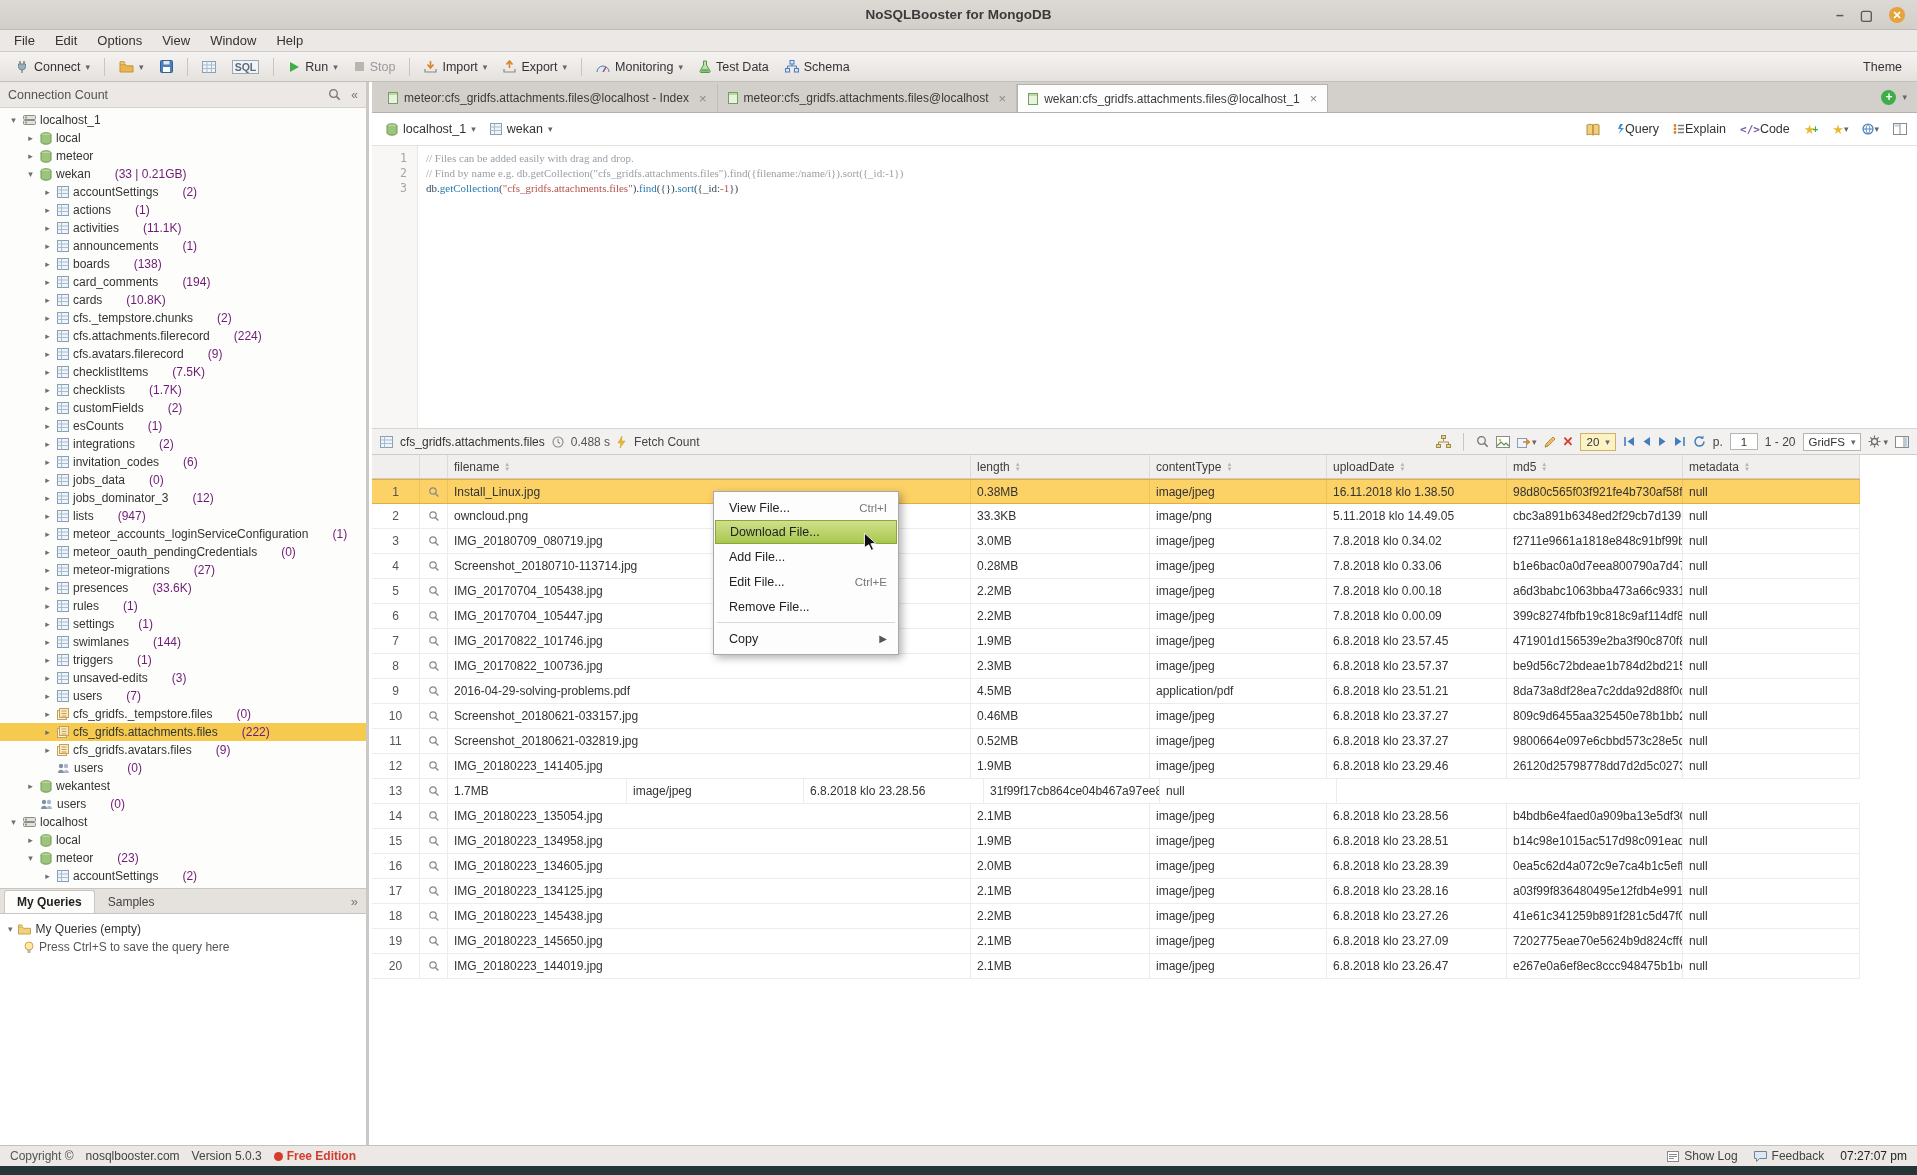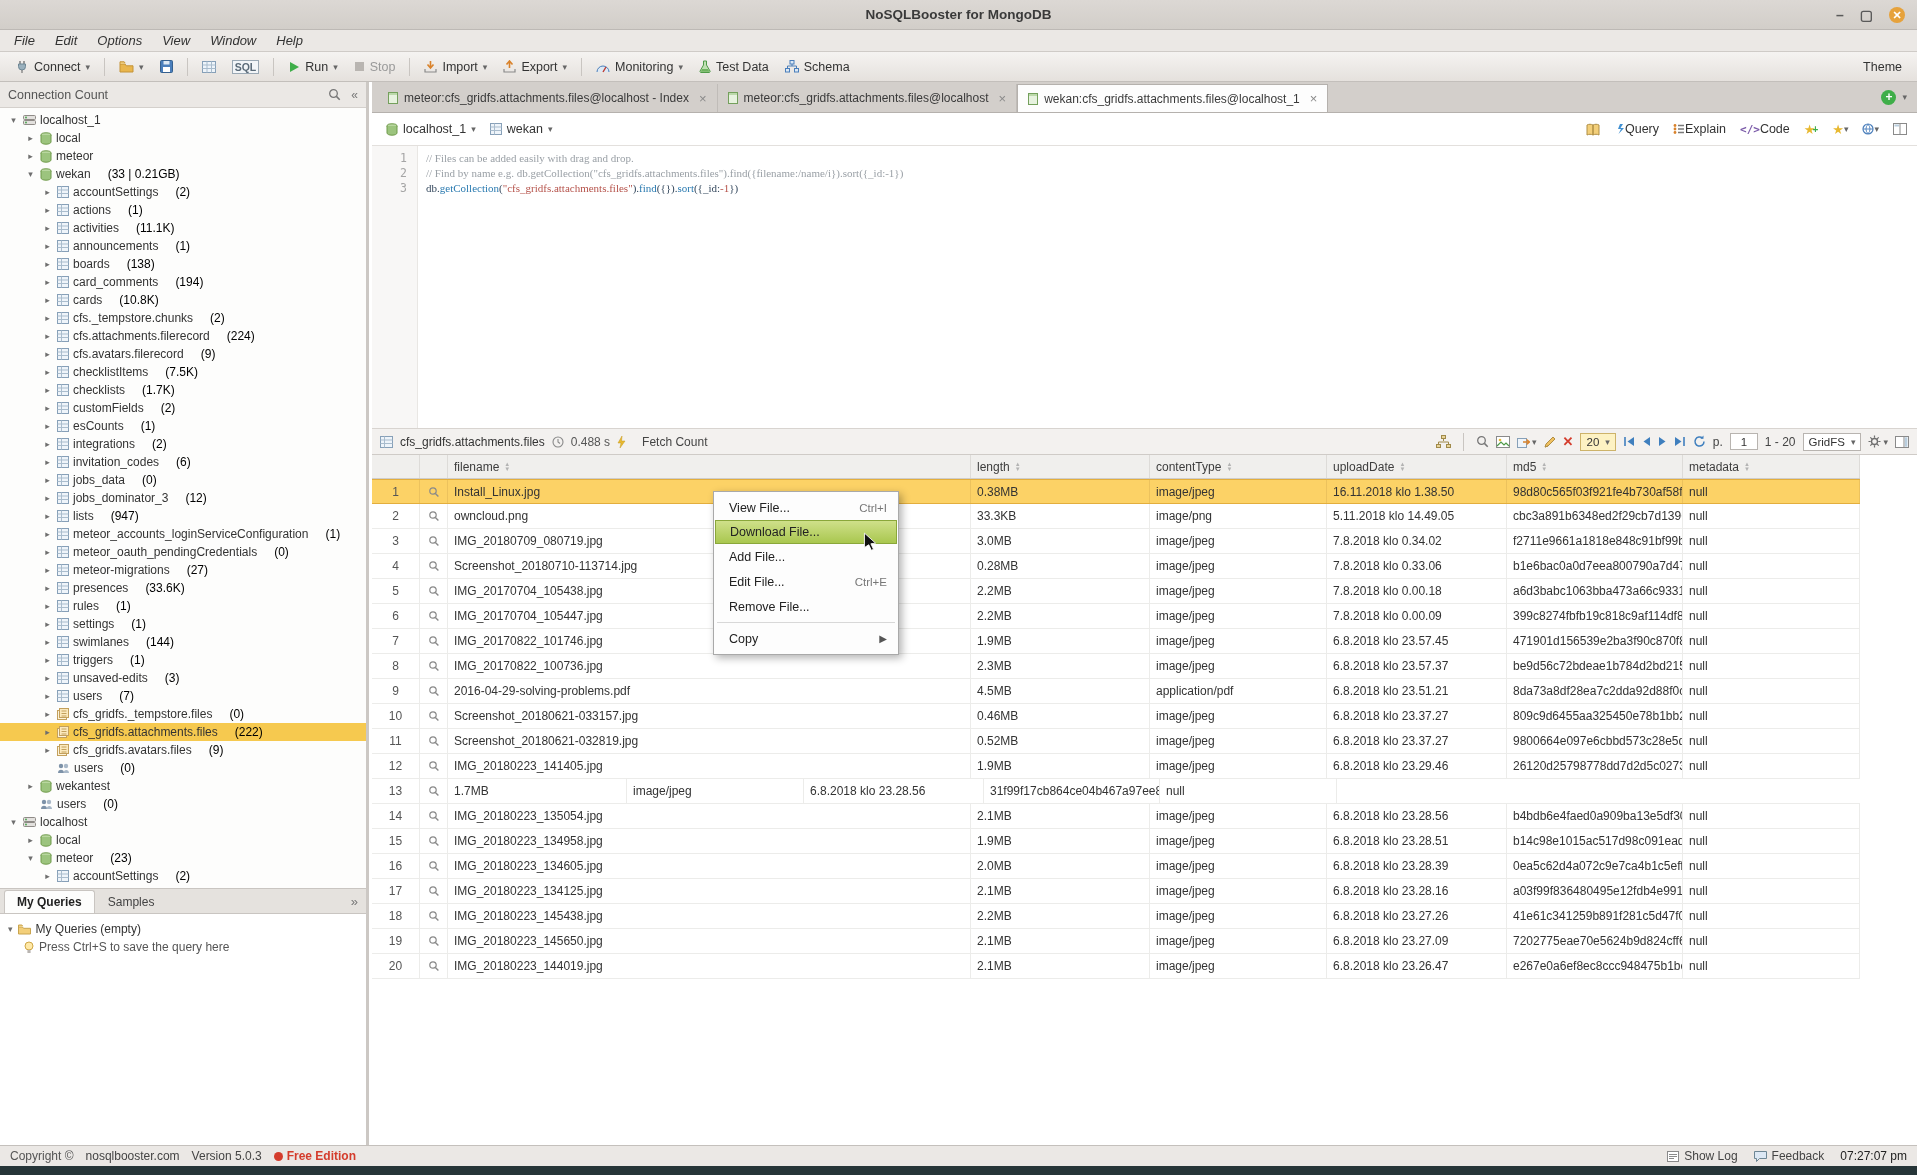--- a/index.html
+++ b/index.html
@@ -11,21 +11,21 @@
   
   #titlebar { position:absolute; top:0; left:0; right:0; height:30px;
     background:linear-gradient(#dcd8d4,#d2cec9); border-bottom:1px solid #bdb9b5;
     text-align:center; line-height:30px; font-weight:bold; font-size:13.5px; color:#3a3a3a; }
   #win-controls { position:absolute; right:12px; top:0; height:30px; display:flex; align-items:center; gap:16px; }
   .winbtn { color:#5a5a5a; font-size:14px; line-height:14px; cursor:default; }
   .winbtn.close { width:16px; height:16px; border-radius:50%; background:#e6a23c; color:#fff;
     font-size:11px; text-align:center; line-height:16px; }
 
   #menubar { position:absolute; top:30px; left:0; right:0; height:22px;
-    background:#ebe8e5; border-bottom:1px solid #cfcbc7; display:flex; align-items:center; padding-left:4px;font-style:italic; }
+    background:#ebe8e5; border-bottom:1px solid #cfcbc7; display:flex; align-items:center; padding-left:4px; }
   .menu-item { padding:2px 10px; font-size:13px; color:#333; }
 
   #toolbar { position:absolute; top:52px; left:0; right:0; height:30px;
     background:linear-gradient(#f5f3f1,#e5e1dd); border-bottom:1px solid #c3bfbb;
     display:flex; align-items:center; padding:0 8px; gap:2px; }
   .tbtn { display:inline-flex; align-items:center; gap:5px; padding:3px 7px; font-size:12.5px; color:#333; border-radius:2px; }
   .tsep { width:1px; height:18px; background:#c9c5c1; margin:0 5px; }
   .caret { font-size:9px; color:#666; }
   .ic { display:inline-block; vertical-align:middle; }
 
@@ -35,21 +35,21 @@
   
   #sidebar { position:absolute; top:0; left:0; width:369px; height:100%;
     background:#fdfdfc; border-right:3px solid #ccc8c4; }
   #sidebar-header { height:26px; background:#ebe8e5; border-bottom:1px solid #d4d0cc;
     display:flex; align-items:center; padding:0 8px; color:#555; font-size:12.5px; }
   #sidebar-header .sp { margin-left:auto; display:flex; align-items:center; gap:10px; color:#777; }
   #tree { position:absolute; top:26px; left:0; right:0; height:780px; overflow:hidden; padding-top:3px; background:#fdfdfc; }
   .titem { height:18px; display:flex; align-items:center; gap:4px; white-space:nowrap; overflow:hidden; font-size:12px; }
   .titem .texp { width:11px; font-size:9px; color:#6e6e6e; text-align:center; flex:none; }
   .titem .tlab { color:#333; }
-  .titem .tcount { color:#000000; margin-left:13px; }
+  .titem .tcount { color:#701a75; margin-left:20px; }
   .titem.sel { background:#f6c94f; }
   .titem .ti { flex:none; display:inline-flex; }
 
   #sidebar-tabs { position:absolute; top:806px; left:0; right:0; height:26px;
     background:#e5e2de; border-top:1px solid #c9c5c1; border-bottom:1px solid #c9c5c1;
     display:flex; align-items:flex-end; padding-left:4px; }
   .stab { padding:4px 12px; font-size:12px; color:#444; border:1px solid transparent; border-bottom:none; }
   .stab.active { background:#fdfdfc; border-color:#c9c5c1; font-weight:bold; color:#222;
     border-top-left-radius:3px; border-top-right-radius:3px; }
   #sidebar-tabs .sp { margin-left:auto; margin-right:8px; color:#777; align-self:center; }
@@ -870,21 +870,21 @@
       <svg class="ic" width="13" height="12">
           <rect x="0.5" y="0.5" width="12" height="11" fill="#eef4fa" stroke="#87a0b8"></rect>
           <path d="M0.5 4h12M0.5 7.5h12M4.5 0.5v11" stroke="#a9bccd"></path>
         </svg>
       <span style="color:#333;">cfs_gridfs.attachments.files</span>
       <svg class="ic" width="12" height="12">
           <circle cx="6" cy="6" r="5" fill="none" stroke="#8a8a8a" stroke-width="1.1"></circle>
           <path d="M6 3v3l2 1.5" stroke="#8a8a8a" fill="none" stroke-width="1.1"></path>
         </svg>
       <span style="color:#555;">0.488 s</span>
-      <span style="display:inline-flex;align-items:center;gap:16px;">
+      <span style="display:inline-flex;align-items:center;gap:8px;">
         <svg class="ic" width="9" height="12">
             <path d="M5 0L1 7h3l-1 5 5-7H4.5z" fill="#e8b931" stroke="#c79a1e" stroke-width="0.5"></path>
           </svg>
         <span>Fetch Count</span>
       </span>
 
       <span class="right">
         <svg class="ic" width="15" height="13">
             <rect x="5.5" y="0.5" width="4" height="3" fill="#e8d49a" stroke="#a08a4a"></rect>
             <rect x="0.5" y="9.5" width="4" height="3" fill="#e8d49a" stroke="#a08a4a"></rect>

